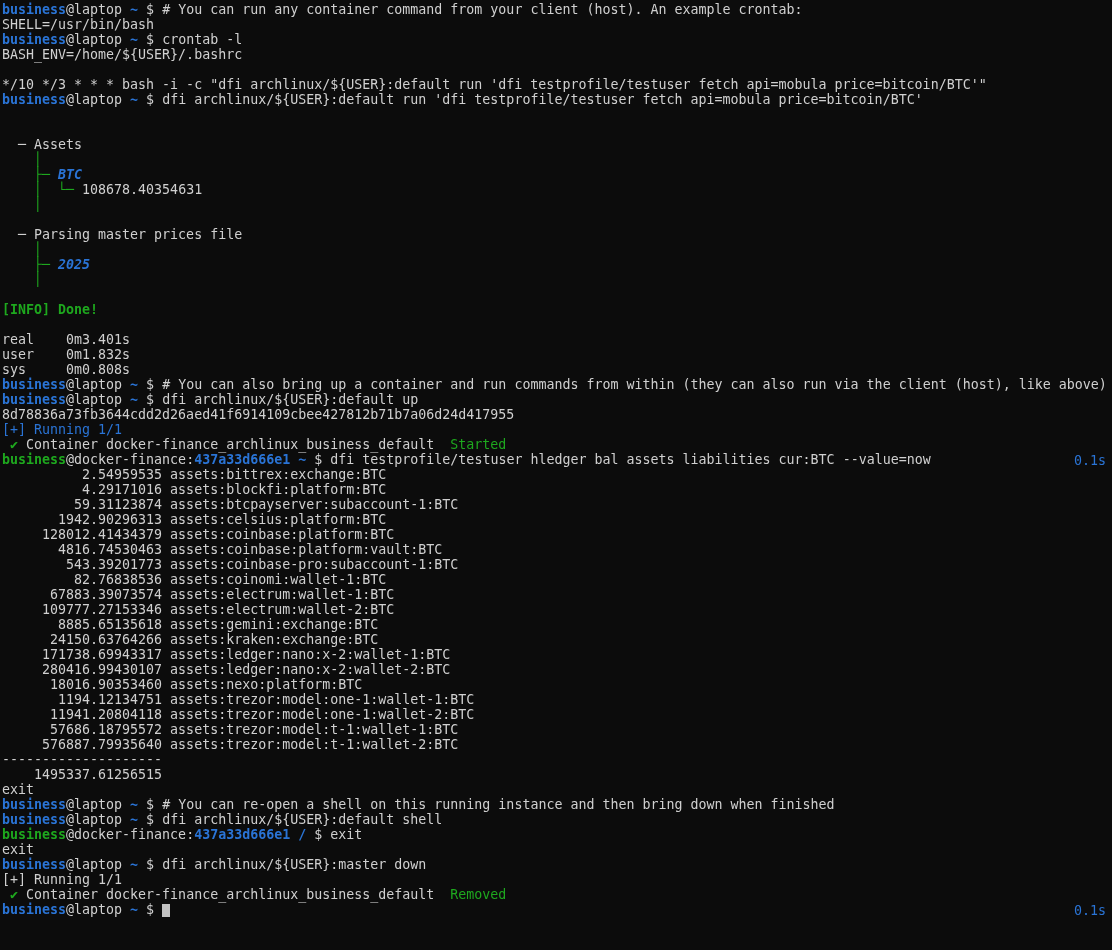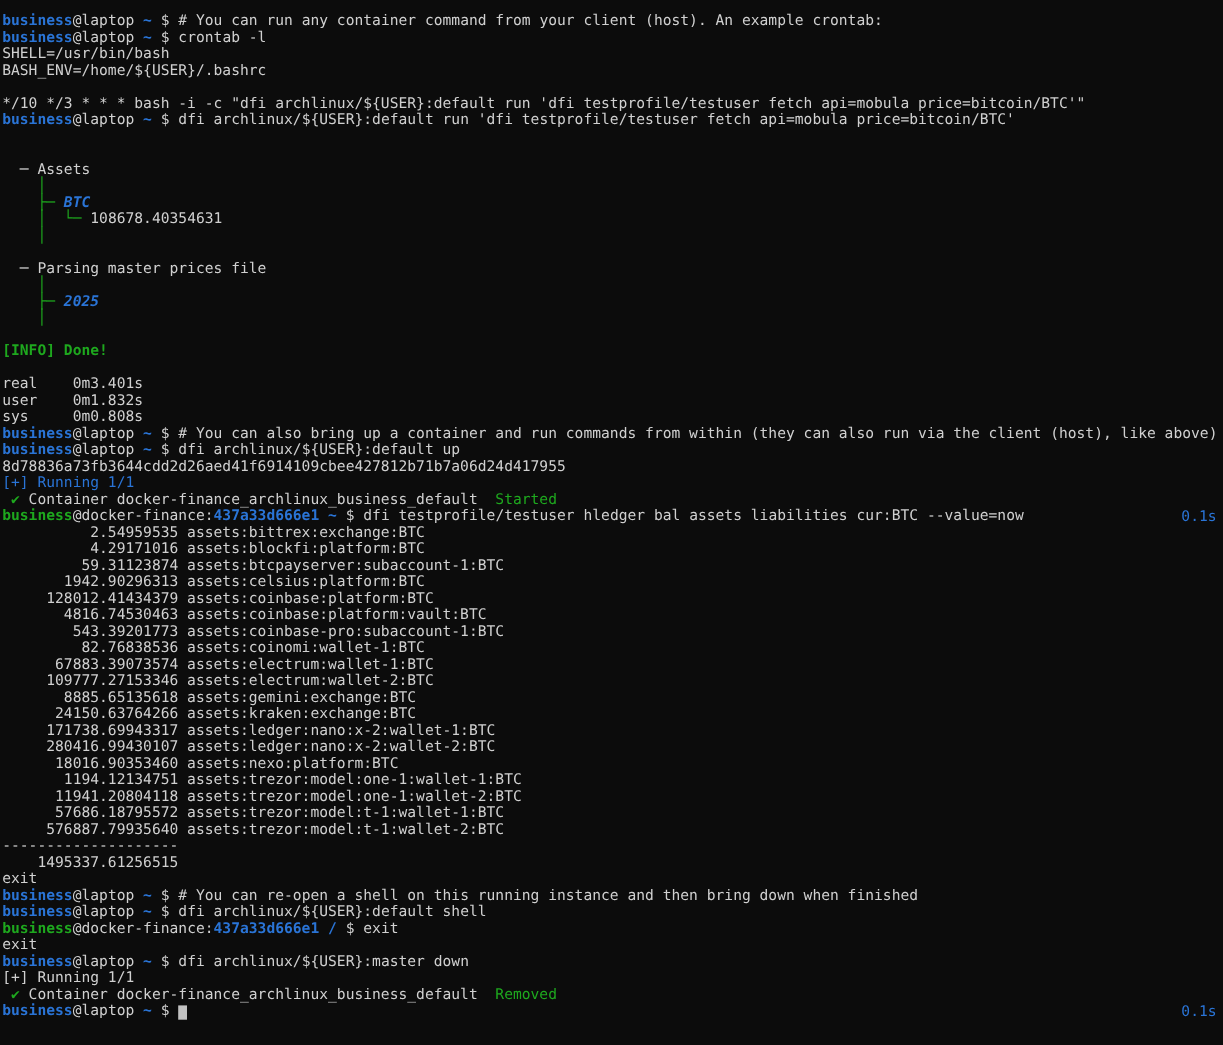--- a/index.html
+++ b/index.html
@@ -1,43 +1,43 @@
 <!DOCTYPE html>
 <html style="--bg: #0c0c0c; --fg: #d0d0d0; --blue: #2a74d6; --green: #1ea81e; --cursor: #c2c2c2;"><head>
 <meta charset="utf-8">
 <style>
   :root{
     --bg:#0c0c0c; --fg:#d0d0d0; --blue:#2a74d6; --green:#1ea81e; --cursor:#c2c2c2;
   }
   html,body{margin:0;padding:0;background:#000;}
   .term{
     width:1112px;height:950px;background:var(--bg);
-    overflow:hidden;box-sizing:border-box;padding:12px 0 0 2px;
+    overflow:hidden;box-sizing:border-box;padding:2px 0 0 2px;
     font-family:"DejaVu Sans Mono","Liberation Mono",monospace;
     font-size:13.3px;font-variant-ligatures:none;letter-spacing:0;
   }
   .ln{white-space:pre;height:15px;min-height:15px;line-height:15px;position:relative;color:var(--fg);}
   .d{color:var(--fg);}
   .b{color:var(--blue);}
   .bb{color:var(--blue);font-weight:bold;}
   .g{color:var(--green);}
   .gb{color:var(--green);font-weight:bold;}
   .bi{color:var(--blue);font-weight:bold;font-style:italic;}
   .ck{display:inline-block;width:8px;}
   .tr{position:absolute;right:6px;top:16px;}
   .cursor{display:inline-block;width:8px;height:13px;background:var(--cursor);vertical-align:text-bottom;}
 </style>
 </head>
 <body>
 
 <div class="term">
   <div id="screen">
       <div class="ln"><span class="bb">business</span><span class="d">@laptop </span><span class="bb">~</span><span class="d"> $ </span><span class="d"># You can run any container command from your client (host). An example crontab:</span></div>
+      <div class="ln"><span class="d">SHELL=/usr/bin/bash</span></div>
       <div class="ln"><span class="bb">business</span><span class="d">@laptop </span><span class="bb">~</span><span class="d"> $ </span><span class="d">crontab -l</span></div>
-      <div class="ln"><span class="d">SHELL=/usr/bin/bash</span></div>
       <div class="ln"><span class="d">BASH_ENV=/home/${USER}/.bashrc</span></div>
       <div class="ln"></div>
       <div class="ln"><span class="d">*/10 */3 * * * bash -i -c "dfi archlinux/${USER}:default run 'dfi testprofile/testuser fetch api=mobula price=bitcoin/BTC'"</span></div>
       <div class="ln"><span class="bb">business</span><span class="d">@laptop </span><span class="bb">~</span><span class="d"> $ </span><span class="d">dfi archlinux/${USER}:default run 'dfi testprofile/testuser fetch api=mobula price=bitcoin/BTC'</span></div>
       <div class="ln"></div>
       <div class="ln"></div>
       <div class="ln"><span class="d">  ─ Assets</span></div>
       <div class="ln"><span class="g">    │</span></div>
       <div class="ln"><span class="g">    ├─ </span><span class="bi">BTC</span></div>
       <div class="ln"><span class="g">    │  └─ </span><span class="d">108678.40354631</span></div>

